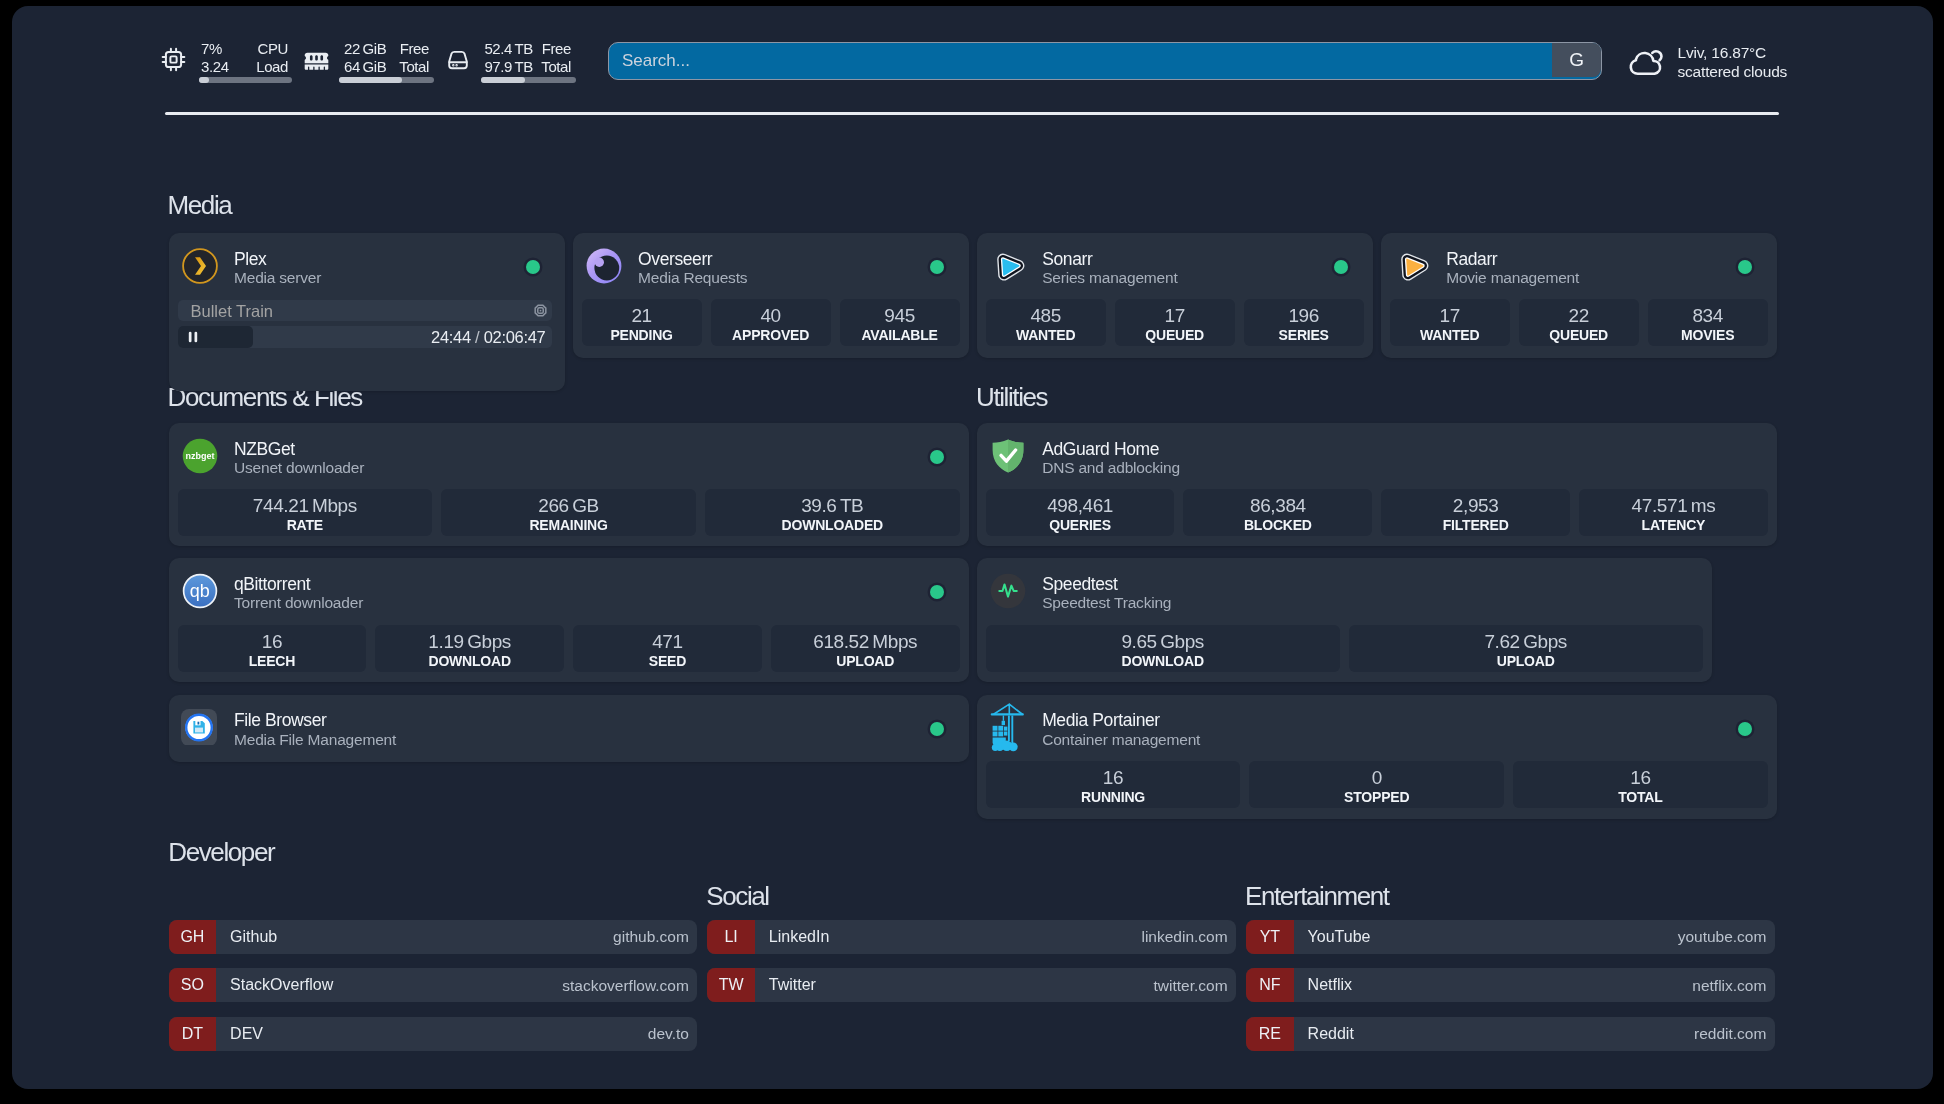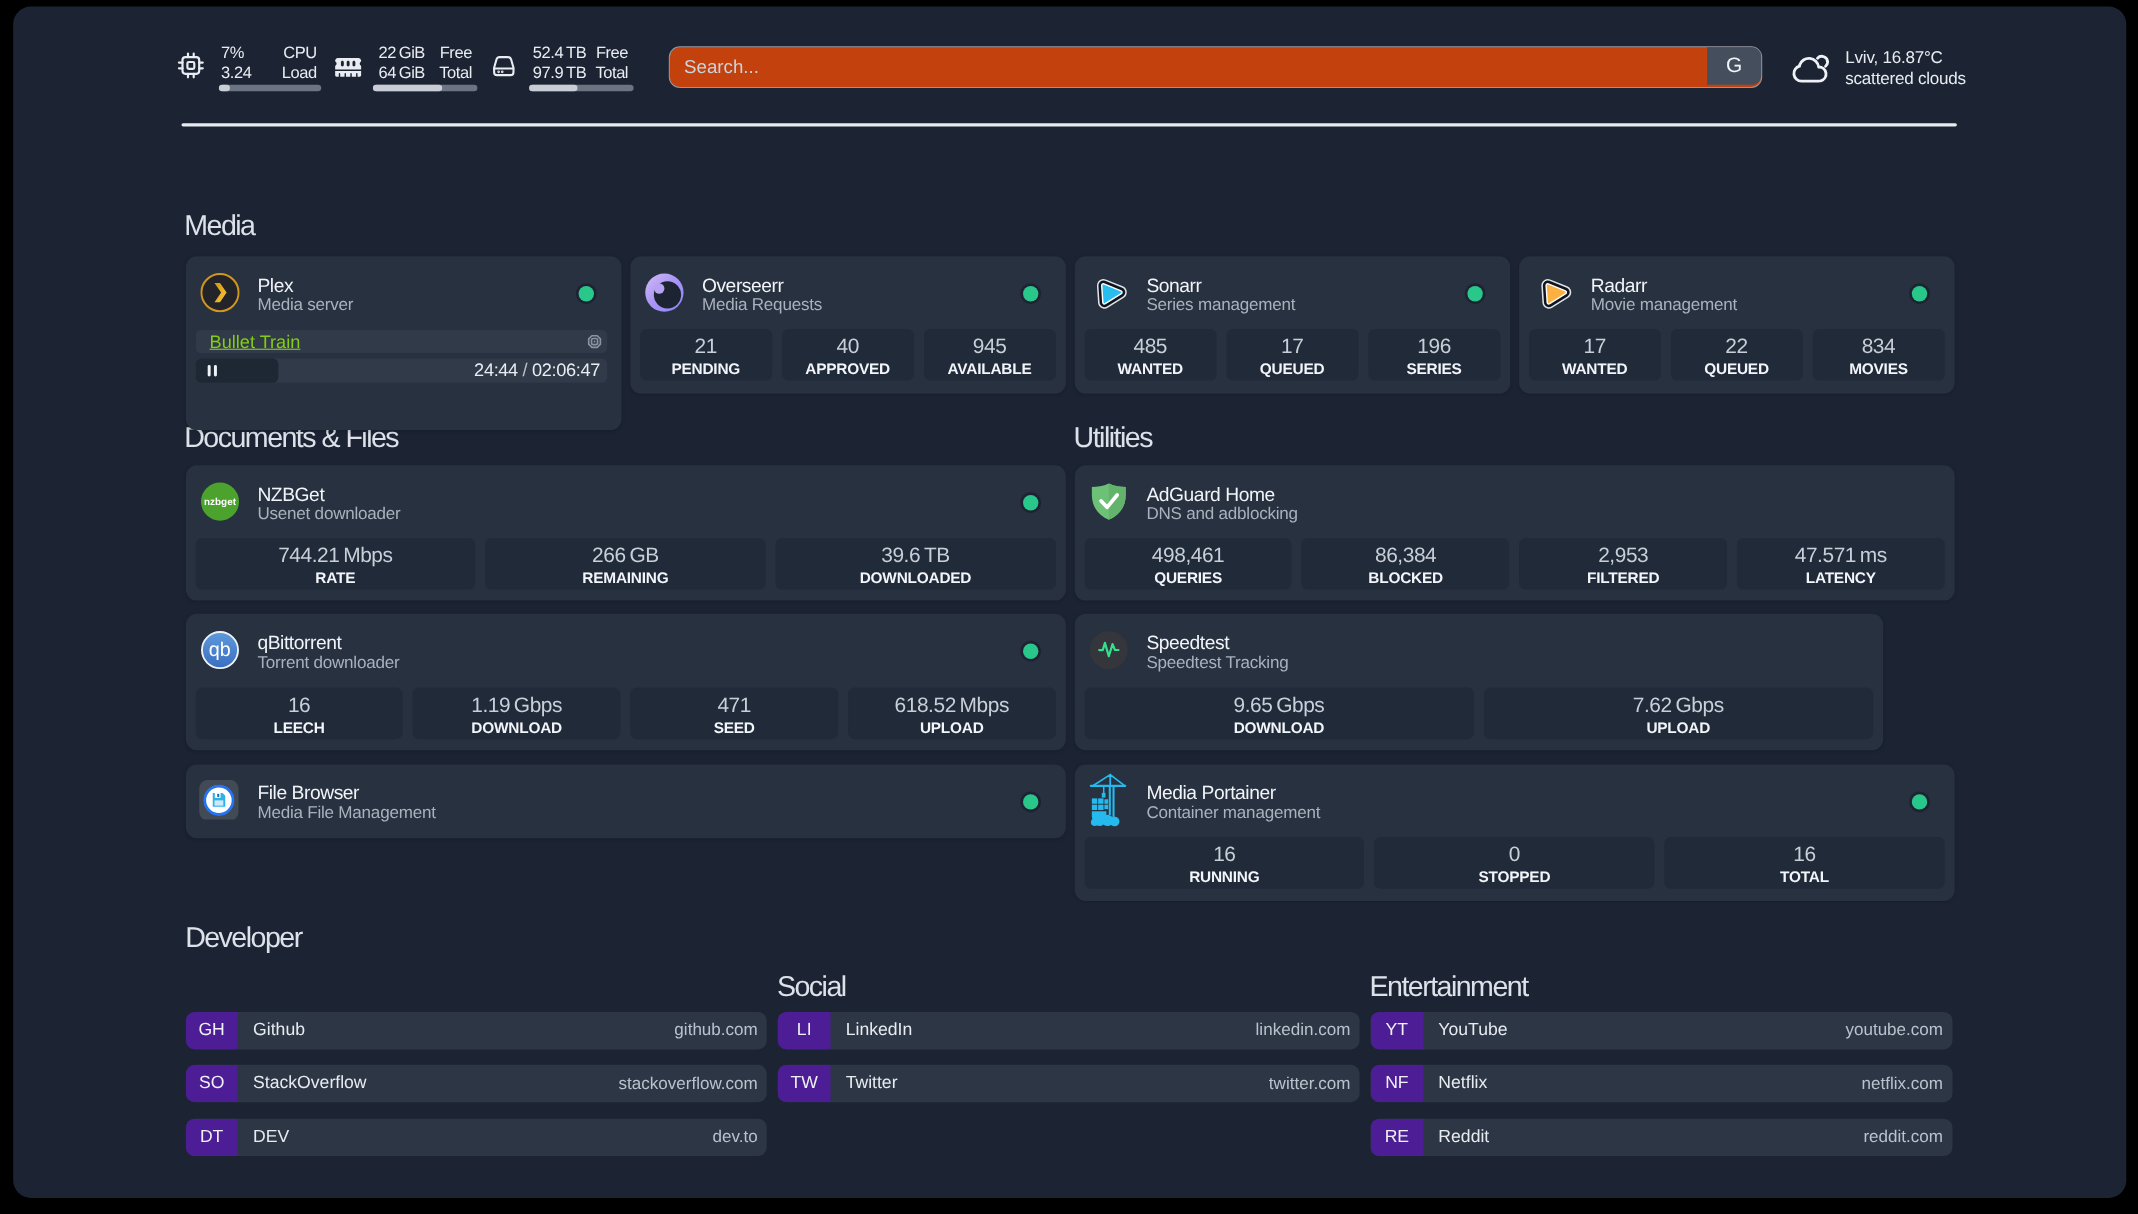--- a/index.html
+++ b/index.html
@@ -6,21 +6,21 @@
 html,body { width:1944px; height:1104px; background:#000; overflow:hidden; }
 body { font-family:"Liberation Sans", sans-serif; position:relative; }
 .panel { position:absolute; left:12px; top:6px; width:1920.7px; height:1082.5px; background:#1c2434; border-radius:16px; }
 
 
 .resicon { position:absolute; color:#e9edf2; }
 .rescol { position:absolute; font-size:15px; letter-spacing:-0.4px; line-height:18.1px; color:#e9edf2; }
 .rescol div { white-space:nowrap; }
 .rbar { position:absolute; height:5.6px; border-radius:3px; background:#6d7481; top:77.2px; }
 .rbar i { display:block; height:100%; border-radius:3px; background:#c9ced6; }
-.search { position:absolute; left:607.9px; top:42.4px; width:994.5px; height:38px; border:1.7px solid #8d96a5; border-radius:10px; background:#c2410c; }
+.search { position:absolute; left:607.9px; top:42.4px; width:994.5px; height:38px; border:1.7px solid #8d96a5; border-radius:10px; background:#0369a1; }
 .search .ph { position:absolute; left:13px; top:8px; font-size:17px; color:#ccd3dd; }
 .search .gbtn { position:absolute; right:0; top:0; width:49.7px; height:34px; background:#444e5d; border-radius:0 8px 8px 0; color:#f0f3f7; font-size:19px; text-align:center; line-height:34px; }
 .weather-txt { position:absolute; left:1677.5px; top:43.2px; font-size:15.5px; letter-spacing:-0.2px; line-height:19px; color:#e8ecf1; }
 .sep { position:absolute; left:164.5px; top:112.3px; width:1614.5px; height:3px; background:#e8ebf0; border-radius:2px; }
 
 
 .h1 { position:absolute; font-size:26px; font-weight:400; color:#dde2ea; letter-spacing:-1.4px; }
 
 
 .card { position:absolute; background:#28313f; border-radius:10px; box-shadow:0 1px 3px rgba(0,0,0,0.18); }
@@ -30,27 +30,27 @@
 .dot { position:absolute; right:25px; top:27px; width:14px; height:14px; border-radius:50%; background:#29c78a; box-shadow:0 0 0 2.5px rgba(14,14,38,0.4); }
 .stats { position:absolute; left:9px; right:9px; top:66.4px; height:47px; display:flex; gap:9px; }
 .stat { flex:1; background:#212a39; border-radius:6px; text-align:center; padding-top:6px; }
 .stat .n { font-size:19px; line-height:22px; color:#c8cfd9; letter-spacing:-0.4px; white-space:nowrap; }
 .stat .l { font-size:14px; line-height:16px; font-weight:700; color:#f2f5f9; letter-spacing:-0.2px; white-space:nowrap; }
 
 
 .mrow { position:absolute; left:9px; width:374px; background:#303a49; border-radius:5px; }
 .mrow1 { top:66.8px; height:21px; }
 .mrow2 { top:92.8px; height:22px; }
-.mtitle { position:absolute; left:13px; top:2px; font-size:16.5px; color:#84cc16;text-decoration:underline; }
+.mtitle { position:absolute; left:13px; top:2px; font-size:16.5px; color:#a3a3a3; }
 .mplayed { position:absolute; left:0; top:0; width:75px; height:100%; background:#1e2734; border-radius:5px; }
 .mtime { position:absolute; right:6px; top:2.5px; font-size:16.5px; letter-spacing:-0.3px; color:#e9edf2; }
 
 
 .bmrow { position:absolute; width:528.8px; height:34.3px; border-radius:8px; overflow:hidden; background:#2d3645; }
-.bmrow .ab { position:absolute; left:0; top:0; width:47.6px; height:100%; background:#4c1d95; color:#eef1f6; font-size:16px; font-weight:500; text-align:center; line-height:34.3px; }
+.bmrow .ab { position:absolute; left:0; top:0; width:47.6px; height:100%; background:#7f1d1d; color:#eef1f6; font-size:16px; font-weight:500; text-align:center; line-height:34.3px; }
 .bmrow .nm { position:absolute; left:61.5px; top:8px; font-size:16px; color:#e8ecf1; }
 .bmrow .dm { position:absolute; right:8.5px; top:8.5px; font-size:15.5px; color:#bac2cd; }
 </style>
 </head>
 <body>
 <div class="panel"></div>
 
 <svg class="resicon" style="left:161px;top:47px" width="25" height="25" viewBox="0 0 24 24" fill="none" stroke="currentColor" stroke-width="1.9" stroke-linecap="round" stroke-linejoin="round">
  <rect x="4.7" y="4.7" width="14.6" height="14.6" rx="2.6"></rect>
  <rect x="9" y="9" width="6" height="6" rx="1.2"></rect>

